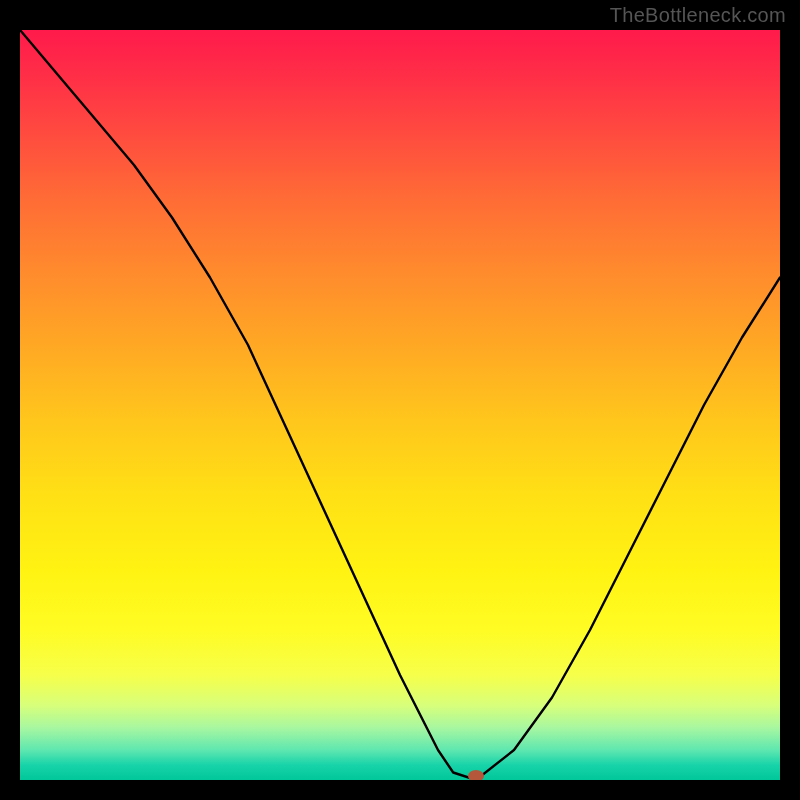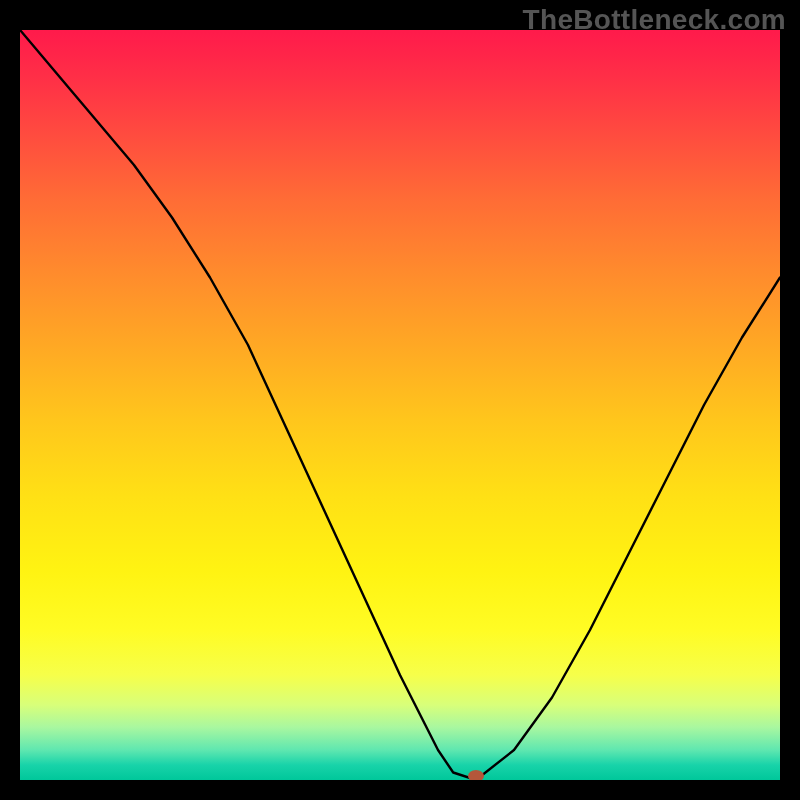--- a/index.html
+++ b/index.html
@@ -15,22 +15,22 @@
     position: relative;
     width: 800px;
     height: 800px;
     background: #000;
   }
   .watermark {
     position: absolute;
     top: 4px;
     right: 14px;
     color: #555;
-    font-size: 28px;
-    font-weight: 700;
+    font-size: 20px;
+    font-weight: 400;
     letter-spacing: 0.3px;
     z-index: 10;
   }
   .plot-outer {
     position: absolute;
     left: 18px;
     top: 28px;
     width: 764px;
     height: 754px;
     background: #000;

